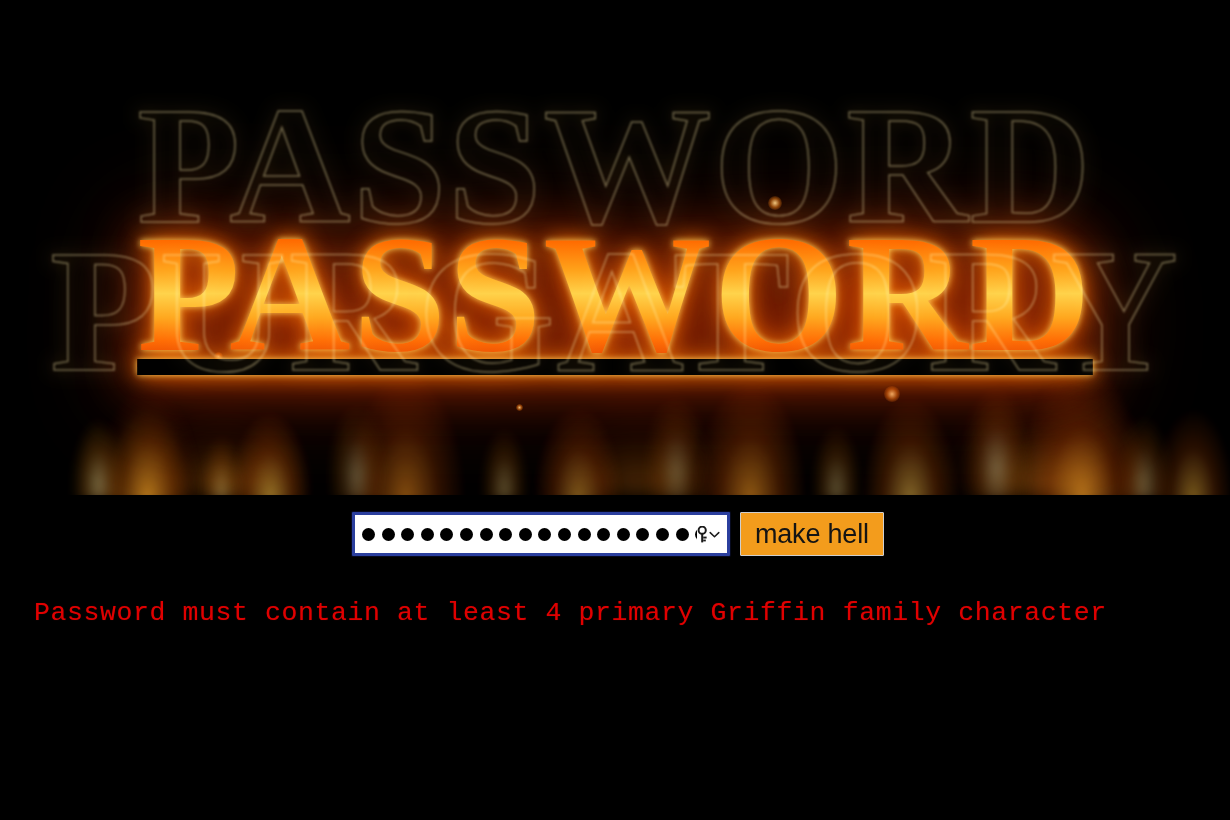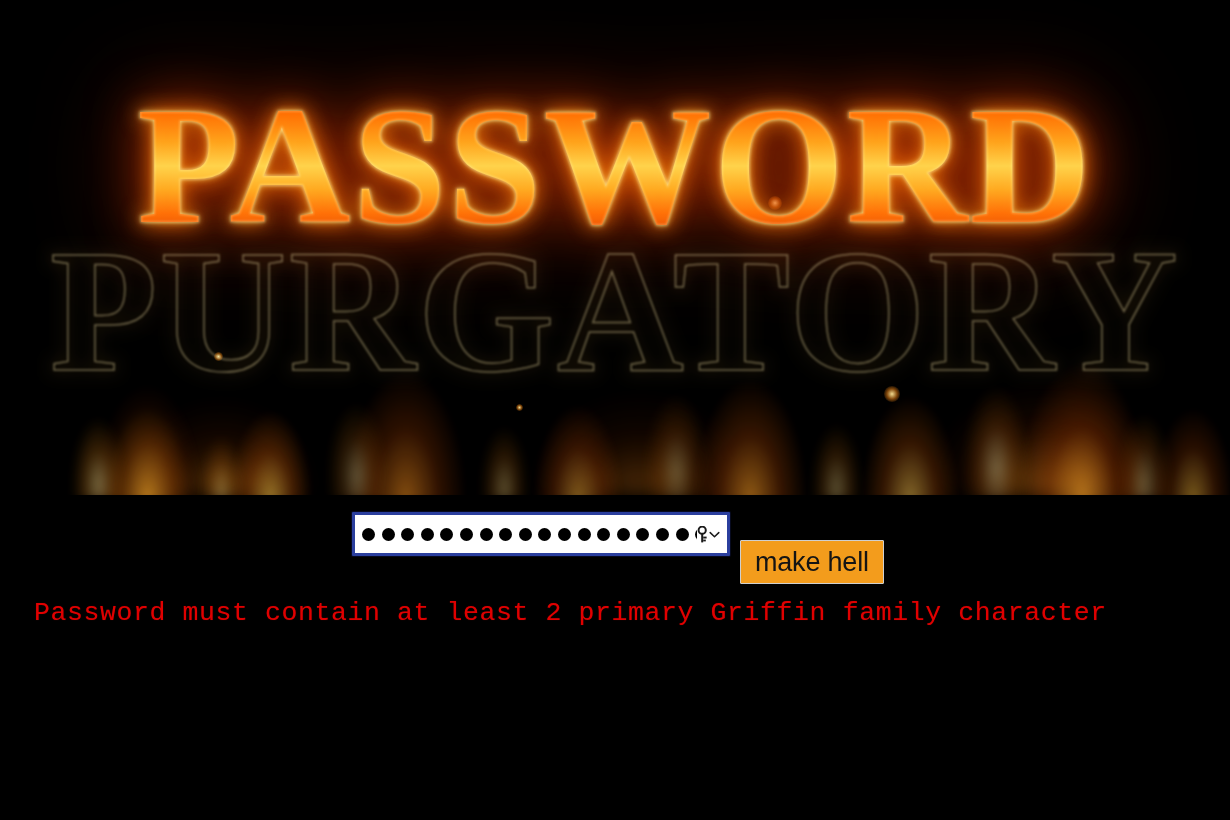--- a/index.html
+++ b/index.html
@@ -80,23 +80,24 @@
   }
 
   .title-text-wrap {
     position: absolute;
     left: 0;
     top: 0;
     width: 100%;
     height: 100%;
     display: flex;
     flex-direction: column;
-    justify-content: flex-start;
+    justify-content: center;
     align-items: center;
     padding-top: 92px;
+    text-decoration: underline;
   }
 
   .title-line {
     font-family: "Liberation Serif", "DejaVu Serif", serif;
     font-weight: 700;
     line-height: 0.88;
     letter-spacing: 2px;
     white-space: nowrap;
     
     background: linear-gradient(180deg,
@@ -206,21 +207,20 @@
     color: #141414;
     border: 1px solid #cfcfcf;
     border-radius: 1px;
     font-family: "Liberation Sans", sans-serif;
     font-size: 27px;
     font-weight: 400;
     line-height: 42px;
     letter-spacing: -0.2px;
     cursor: pointer;
     white-space: nowrap;
-    margin-top: 28px;
   }
 
   
   #error-message {
     position: absolute;
     left: 34px;
     top: 598px;
     color: #e00000;
     font-family: "Liberation Mono", "DejaVu Sans Mono", monospace;
     font-size: 26.5px;
@@ -286,13 +286,13 @@
       </svg>
       <svg width="11" height="11" viewBox="0 0 11 11">
         <path d="M1.2 3.6 L5.5 7.7 L9.8 3.6" fill="none" stroke="#1a1a1a" stroke-width="1.5" stroke-linecap="round" stroke-linejoin="round"></path>
       </svg>
     </div>
   </div>
 
   <button id="make-hell-button" type="submit">make hell</button>
 </div>
 
-<div id="error-message">Password must contain at least 2 primary Griffin family character</div>
+<div id="error-message">Password must contain at least 4 primary Griffin family character</div>
 
 </body></html>

